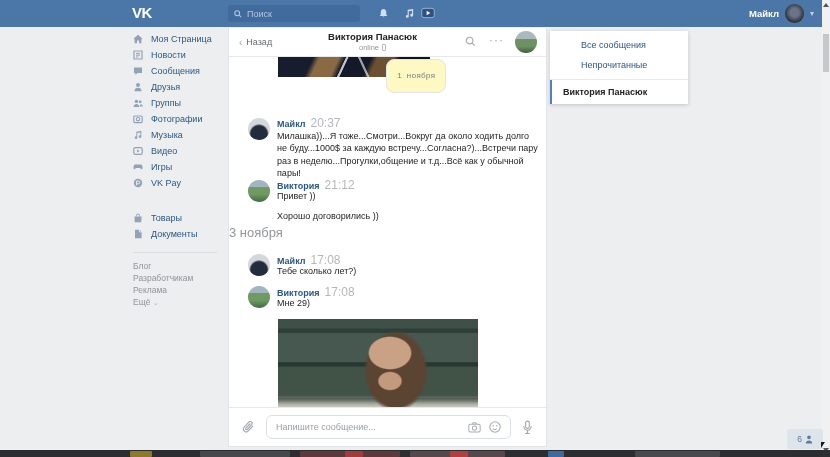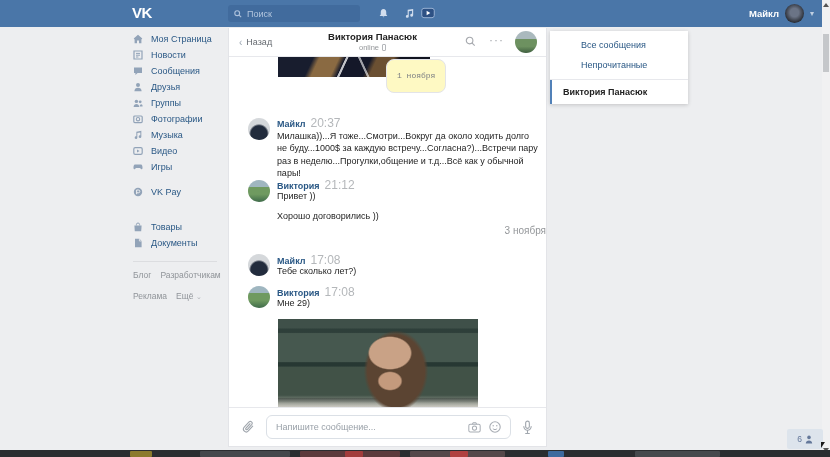--- a/index.html
+++ b/index.html
@@ -23,23 +23,23 @@
   .sb-thumb { position:absolute; left:1px; top:34px; width:6px; height:38px; background:#c5c7ca; }
   .sb-arrow { position:absolute; left:1px; width:0; height:0; border-left:3px solid transparent; border-right:3px solid transparent; }
   .sb-up { top:3px; border-bottom:4px solid #555; }
   .sb-dn { bottom:5px; border-top:4px solid #555; }
 
   
   .sidebar { position:absolute; left:133px; top:31px; width:96px; }
   .sb-item { display:flex; align-items:center; gap:8px; height:16px; cursor:pointer; }
   .sb-item .lbl { color:#2a5885; font-size:9px; white-space:nowrap; }
   .sb-item svg { flex:0 0 auto; }
-  .gap1 { margin-top:9px; } .gap2 { margin-top:19px; }
+  .gap1 { } .gap2 { margin-top:19px; }
   .sb-divider { border-top:1px solid #dcdde0; margin:10px 0 7px; width:84px; }
-  .sb-foot { display:flex; gap:9px; color:#909499; font-size:8.5px; line-height:12px; flex-wrap:wrap; width:110px; }
+  .sb-foot { display:flex; color:#909499; font-size:8.5px; line-height:12px; flex-wrap:wrap; width:110px;flex-direction:column; }
   .sb-foot span { white-space:nowrap; }
 
   
   .chat { position:absolute; left:228px; top:28px; width:319px; height:419px; background:#fff; border:1px solid #e3e4e8; border-top:none; }
   .chat-header { position:absolute; left:0; top:0; right:0; height:29px; border-bottom:1px solid #e7e8ec; background:#fff; }
   .back { position:absolute; left:10px; top:9px; font-size:9px; color:#656a70; display:flex; gap:4px; align-items:center; cursor:pointer; }
   .back .chv { color:#9aa5b2; font-size:10px; line-height:9px; }
   .ch-center { position:absolute; left:60px; right:90px; top:3px; text-align:center; }
   .ch-title { font-size:9.5px; font-weight:bold; color:#222; }
   .ch-status { font-size:7.5px; color:#939699; margin-top:1px; display:flex; justify-content:center; align-items:center; gap:3px; }
@@ -48,21 +48,21 @@
   .ch-dots { position:absolute; right:42px; top:5px; color:#a5a8ad; font-size:12px; letter-spacing:1px; cursor:pointer; }
   .ch-ava { position:absolute; right:9px; top:3px; width:22px; height:22px; border-radius:50%; background:linear-gradient(180deg,#aab9bd 0 35%, #6d9160 36% 70%, #3e5e3f 100%); cursor:pointer; }
 
   .msgs { position:absolute; left:0; top:29px; right:0; bottom:39px; overflow:hidden; }
   .top-img { position:absolute; left:49px; top:0; width:152px; height:20px;
     background:
       linear-gradient(115deg, transparent 0 42%, rgba(255,255,255,.75) 42.5% 43.5%, transparent 44%),
       linear-gradient(65deg, transparent 0 55%, rgba(255,255,255,.6) 55.5% 56.5%, transparent 57%),
       linear-gradient(115deg, #181d2e 0 22%, #8a6a42 26% 38%, #141829 42% 58%, #6b5032 62% 72%, #10131f 76% 100%); }
   .date-pill { position:absolute; left:157px; top:2px; height:14px; line-height:12px; padding:16px 10px; background:#fef9c3; border:1px solid #e3e4e8; border-radius:8px; color:#7b7e83; font-size:8px; display:flex; align-items:center;font-family:Liberation Mono, monospace; }
-  .date-plain { position:absolute; left:0; right:0; text-align:right; color:#939699; font-size:10px; }
+  .date-plain { position:absolute; left:0; right:0; text-align:left; color:#939699; font-size:13px; }
 
   .ava { position:absolute; left:19px; width:22px; height:22px; border-radius:50%; cursor:pointer; }
   .ava-m { background:radial-gradient(circle at 50% 72%, #222c3d 0 42%, #d5d8db 52%); }
   .ava-v { background:linear-gradient(180deg,#9fb6c0 0 30%, #6f9a60 31% 65%, #3f6b4a 100%); }
   .msg-name-row { position:absolute; left:48px; font-size:9px; }
   .msg-name { color:#2a5885; font-weight:bold; cursor:pointer; }
   .msg-time { color:#b4b7ba; font-size:12px; margin-left:5px; }
   .msg-text { position:absolute; left:48px; width:263px; font-size:9px; color:#1e1e1e; line-height:12.3px; }
 
   .story { position:absolute; left:49px; top:262px; width:200px; height:112px; overflow:hidden; cursor:pointer;

